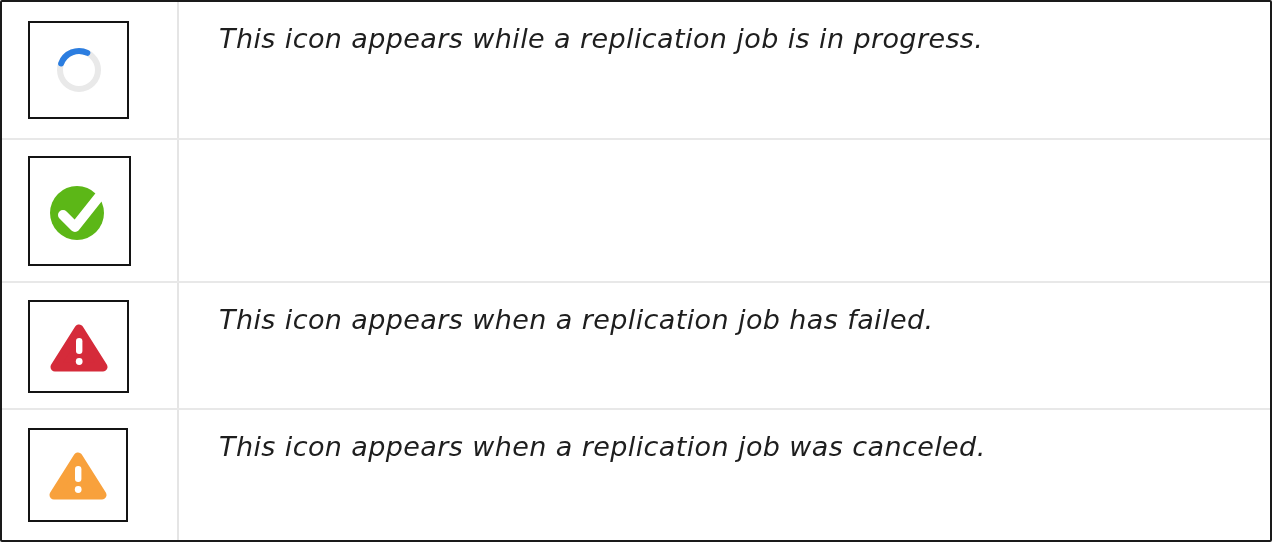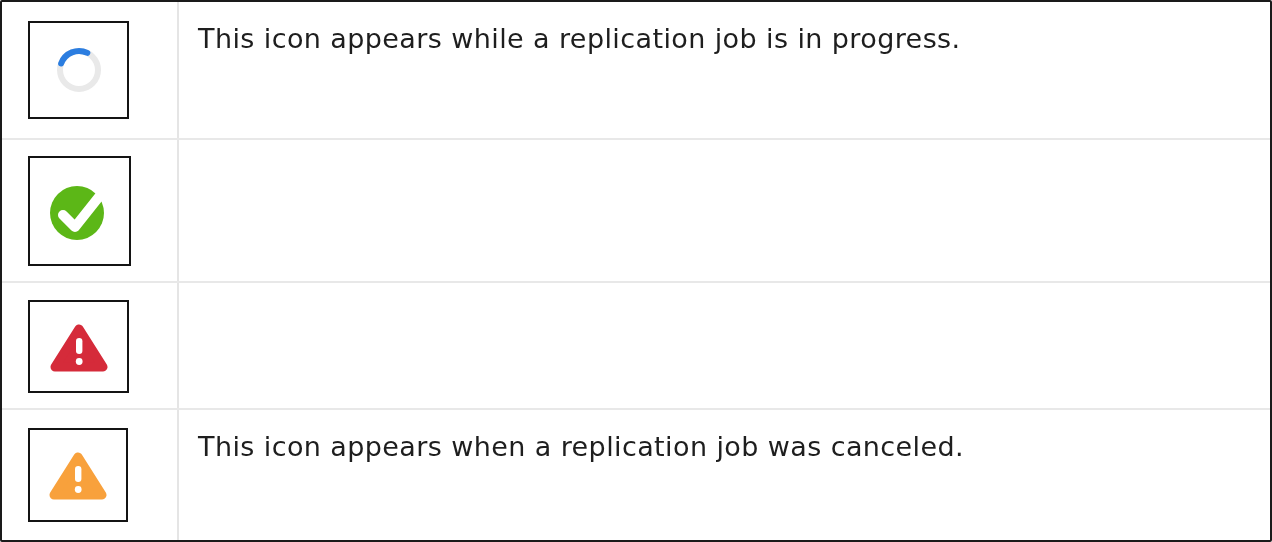--- a/index.html
+++ b/index.html
@@ -43,21 +43,22 @@
     align-items: center;
     justify-content: center;
   }
   .row-1 .icon-box { width: 101px; height: 98px;  margin-top: 19px; }
   .row-2 .icon-box { width: 103px; height: 110px; margin-top: 16px; }
   .row-3 .icon-box { width: 101px; height: 93px;  margin-top: 17px; }
   .row-4 .icon-box { width: 100px; height: 94px;  margin-top: 18px; }
 
   .cell-text {
     flex: 1 1 auto;
-    padding: 20px 20px 0 19px;
+    padding: 20px 20px 0 40px;
+    font-style: italic;
   }
   .description {
     font-size: 27px;
     line-height: 1.25;
     letter-spacing: 0.4px;
     color: #1e1e1e;
     font-weight: 400;
   }
   svg { display: block; }
 </style>
@@ -100,20 +101,23 @@
       <div class="icon-box">
         <span>
           <svg width="58" height="50" viewBox="0 0 58 50">
             <path d="M29 7 L53 45 L5 45 Z" stroke-width="9" stroke-linejoin="round" stroke="#D52B3A" fill="#D52B3A"></path>
             <rect x="26" y="16" width="6.4" height="16" rx="3.2" fill="#FFFFFF"></rect>
             <circle cx="29.2" cy="39.5" r="3.4" fill="#FFFFFF"></circle>
           </svg>
         </span>
       </div>
     </div>
+    <div class="cell-text">
+      <div class="description">This icon appears when a replication job has failed.</div>
+    </div>
   </div>
 
   <div class="row row-4">
     <div class="cell-icon">
       <div class="icon-box">
         <span>
           <svg width="58" height="50" viewBox="0 0 58 50">
             <path d="M29 7 L53 45 L5 45 Z" stroke-width="9" stroke-linejoin="round" stroke="#F8A13C" fill="#F8A13C"></path>
             <rect x="26" y="16" width="6.4" height="16" rx="3.2" fill="#FFFFFF"></rect>
             <circle cx="29.2" cy="39.5" r="3.4" fill="#FFFFFF"></circle>

